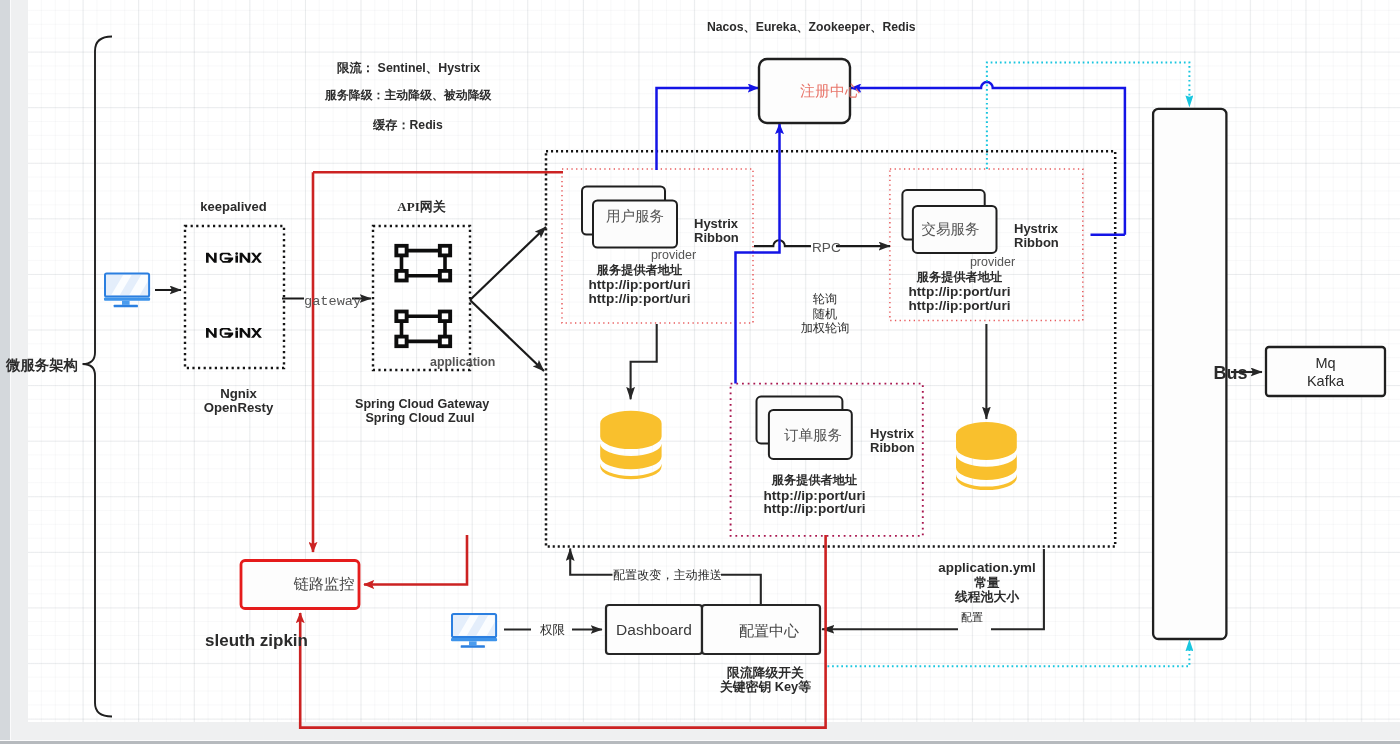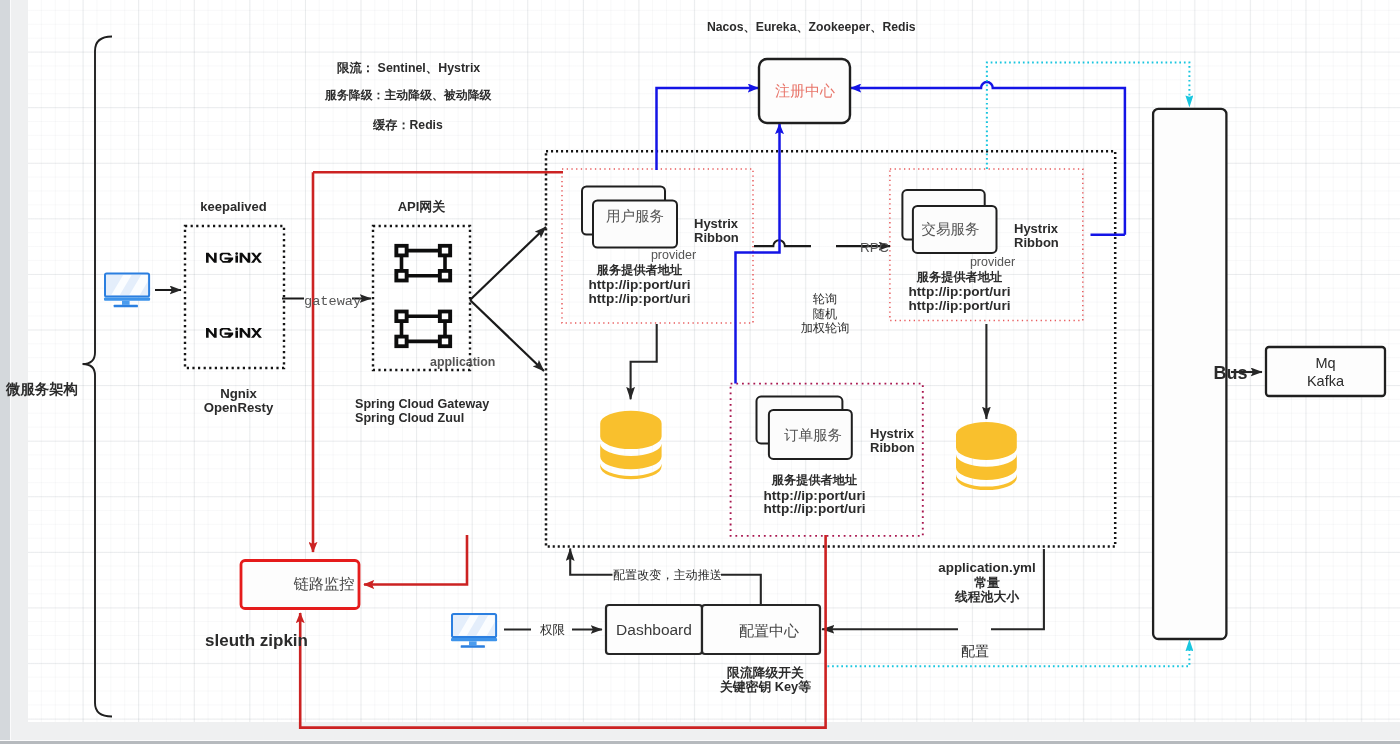--- a/index.html
+++ b/index.html
@@ -194,40 +194,40 @@
     <path d="M504,629.5 L531,629.5 M572,629.5 L602,629.5" stroke="#262626" stroke-width="2.1" fill="none" marker-end="url(#arrB)"></path>
     <path d="M760.8,605 L760.8,574.7 L721,574.7 M612.5,574.7 L570.2,574.7 L570.2,548.5" stroke="#262626" stroke-width="2.1" fill="none" marker-end="url(#arrBs)"></path>
     <path d="M1043.9,549 L1043.9,629.3 L991,629.3 M958,629.3 L822,629.3" stroke="#262626" stroke-width="2.1" fill="none" marker-end="url(#arrBs)"></path>
 
     <path d="M313,172.3 L313,552" stroke="#cc2222" stroke-width="2.6" fill="none" marker-end="url(#arrRed)"></path>
     <path d="M313,172.3 L563,172.3" stroke="#cc2222" stroke-width="2.6" fill="none"></path>
     <path d="M467,535 L467,584.5 L364,584.5" stroke="#cc2222" stroke-width="2.6" fill="none" marker-end="url(#arrRed)"></path>
     <path d="M825.6,535 L825.6,727.6 L300.2,727.6 L300.2,613" stroke="#cc2222" stroke-width="2.6" fill="none" marker-end="url(#arrRed)"></path>
   </svg>
 
-  <div class="lbl bold c" style="left:6px;top:356.5px;font-size:14.4px;margin-top:24px;">微服务架构</div>
+  <div class="lbl bold c" style="left:6px;top:356.5px;font-size:14.4px;">微服务架构</div>
 
   <div class="lbl bold" style="left:337px;top:60.5px;font-size:12.4px;">限流： Sentinel、Hystrix</div>
   <div class="lbl bold" style="left:325px;top:89px;font-size:11.9px;">服务降级：主动降级、被动降级</div>
   <div class="lbl bold" style="left:373px;top:117.5px;font-size:12.2px;">缓存：Redis</div>
 
   <div class="lbl bold" style="left:699px;top:20px;font-size:12.2px;padding-left:8px;">Nacos、Eureka、Zookeeper、Redis</div>
 
   <div class="lbl bold" style="left:184px;top:199.5px;width:99px;text-align:center;font-size:13px;">keepalived</div>
 
   <div class="lbl bold" style="left:189px;top:385.5px;width:99px;text-align:center;font-size:13.2px;">Ngnix</div>
   <div class="lbl bold" style="left:189px;top:399.5px;width:99px;text-align:center;font-size:13.2px;">OpenResty</div>
 
-  <div class="lbl bold" style="left:373px;top:199.5px;width:97px;text-align:center;font-size:13px;">API网关</div>
+  <div class="lbl bold" style="left:373px;top:199.5px;width:97px;text-align:center;font-size:13px;font-family:Liberation Serif, serif;">API网关</div>
   <div class="lbl bold gray" style="left:430px;top:355px;font-size:12.4px;">application</div>
   <div class="lbl bold" style="left:355px;top:397px;width:130px;text-align:center;font-size:12.6px;">Spring Cloud Gateway</div>
-  <div class="lbl bold" style="left:355px;top:411px;width:130px;font-size:12.6px;">Spring Cloud Zuul</div>
+  <div class="lbl bold" style="left:355px;top:411px;width:130px;text-align:center;font-size:12.6px;">Spring Cloud Zuul</div>
   <div class="lbl gray" style="left:304px;top:294px;font-size:13.6px;font-family:Liberation Mono, monospace;">gateway</div>
 
-  <div class="lbl" style="left:744px;top:81.5px;width:91px;text-align:right;font-size:15px;color:#e8756a;">注册中心</div>
+  <div class="lbl" style="left:800px;top:81.5px;width:91px;text-align:left;font-size:15px;color:#e8756a;">注册中心</div>
 
   <div class="lbl svcname" style="left:593px;top:208px;width:84px;text-align:center;">用户服务</div>
   <div class="lbl bold" style="left:694px;top:216.5px;font-size:13px;">Hystrix</div>
   <div class="lbl bold" style="left:694px;top:230.5px;font-size:13px;">Ribbon</div>
   <div class="lbl gray" style="left:589px;top:248px;width:169px;text-align:center;font-size:12.5px;">provider</div>
   <div class="lbl bold" style="left:561px;top:262.5px;width:157px;text-align:center;font-size:12.2px;">服务提供者地址</div>
   <div class="lbl bold" style="left:561px;top:276.5px;width:157px;text-align:center;font-size:13.6px;">http://ip:port/uri</div>
   <div class="lbl bold" style="left:561px;top:291px;width:157px;text-align:center;font-size:13.6px;">http://ip:port/uri</div>
 
   <div class="lbl svcname" style="left:913px;top:221px;width:75px;text-align:center;">交易服务</div>
@@ -238,34 +238,34 @@
   <div class="lbl bold" style="left:881px;top:283.5px;width:157px;text-align:center;font-size:13.6px;">http://ip:port/uri</div>
   <div class="lbl bold" style="left:881px;top:297.5px;width:157px;text-align:center;font-size:13.6px;">http://ip:port/uri</div>
 
   <div class="lbl svcname" style="left:769px;top:427px;width:73px;text-align:right;">订单服务</div>
   <div class="lbl bold" style="left:870px;top:427px;font-size:13px;">Hystrix</div>
   <div class="lbl bold" style="left:870px;top:441px;font-size:13px;">Ribbon</div>
   <div class="lbl bold" style="left:736px;top:472.5px;width:157px;text-align:center;font-size:12.2px;">服务提供者地址</div>
   <div class="lbl bold" style="left:736px;top:488px;width:157px;text-align:center;font-size:13.6px;">http://ip:port/uri</div>
   <div class="lbl bold" style="left:736px;top:501px;width:157px;text-align:center;font-size:13.6px;">http://ip:port/uri</div>
 
-  <div class="lbl gray" style="left:812px;top:239.5px;font-size:13.6px;margin-left:48px;">RPC</div>
+  <div class="lbl gray" style="left:812px;top:239.5px;font-size:13.6px;">RPC</div>
   <div class="lbl" style="left:786px;top:291.5px;width:78px;text-align:center;font-size:12.2px;">轮询</div>
   <div class="lbl" style="left:786px;top:307px;width:78px;text-align:center;font-size:12.2px;">随机</div>
   <div class="lbl" style="left:786px;top:321px;width:78px;text-align:center;font-size:12.2px;">加权轮询</div>
 
   <div class="lbl bold" style="left:1152px;top:363px;width:73px;text-align:center;font-size:18px;margin-left:42px;">Bus</div>
   <div class="lbl" style="left:1266px;top:355px;width:119px;text-align:center;font-size:14.5px;">Mq</div>
   <div class="lbl" style="left:1266px;top:373px;width:119px;text-align:center;font-size:14.5px;">Kafka</div>
 
   <div class="lbl" style="left:241px;top:575px;width:118px;text-align:center;font-size:15.2px;color:#444;margin-left:24px;">链路监控</div>
   <div class="lbl bold" style="left:205px;top:631px;font-size:17px;">sleuth zipkin</div>
   <div class="lbl" style="left:606px;top:621px;width:96px;text-align:center;font-size:15.5px;color:#3a3a3a;">Dashboard</div>
   <div class="lbl" style="left:702px;top:621.5px;width:118px;text-align:center;font-size:15px;color:#444;padding-left:8px;">配置中心</div>
   <div class="lbl" style="left:540px;top:623px;font-size:12.5px;">权限</div>
   <div class="lbl" style="left:613px;top:569px;font-size:12.1px;">配置改变，主动推送</div>
   <div class="lbl bold" style="left:716px;top:666px;width:99px;text-align:center;font-size:12.8px;">限流降级开关</div>
   <div class="lbl bold" style="left:716px;top:679.5px;width:99px;text-align:center;font-size:12.8px;">关键密钥 Key等</div>
-  <div class="lbl" style="left:961px;top:643px;font-size:14px;">配置</div>
+  <div class="lbl" style="left:961px;top:611px;font-size:11px;">配置</div>
   <div class="lbl bold" style="left:930px;top:560px;width:114px;text-align:center;font-size:13.4px;">application.yml</div>
   <div class="lbl bold" style="left:930px;top:575.5px;width:114px;text-align:center;font-size:12.8px;">常量</div>
   <div class="lbl bold" style="left:930px;top:589.5px;width:114px;text-align:center;font-size:12.8px;">线程池大小</div>
 </div>
 
 </body></html>

